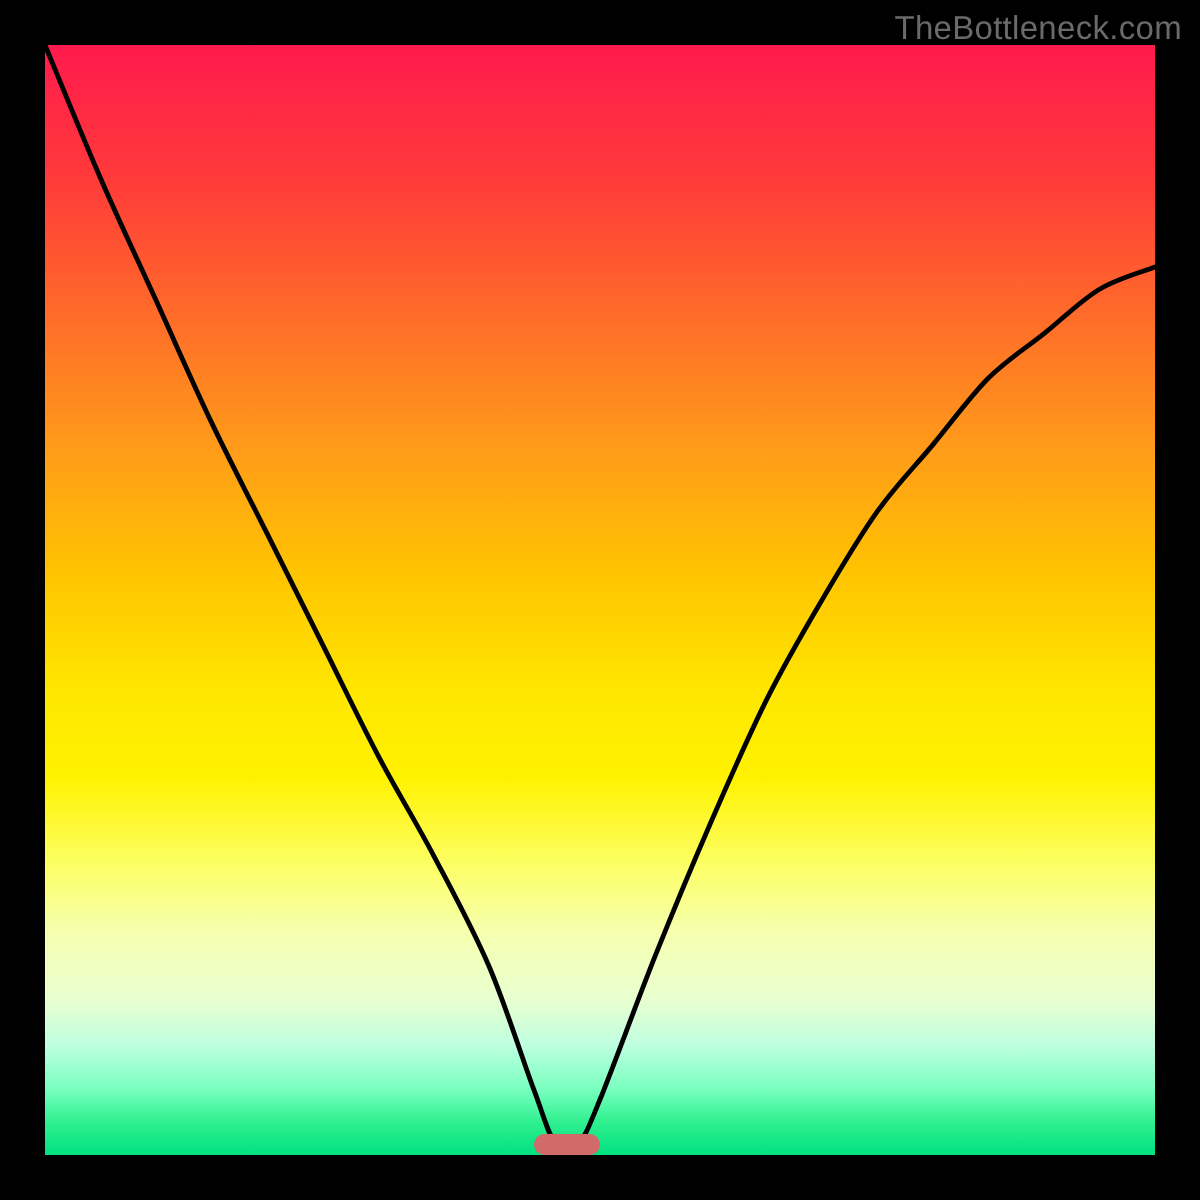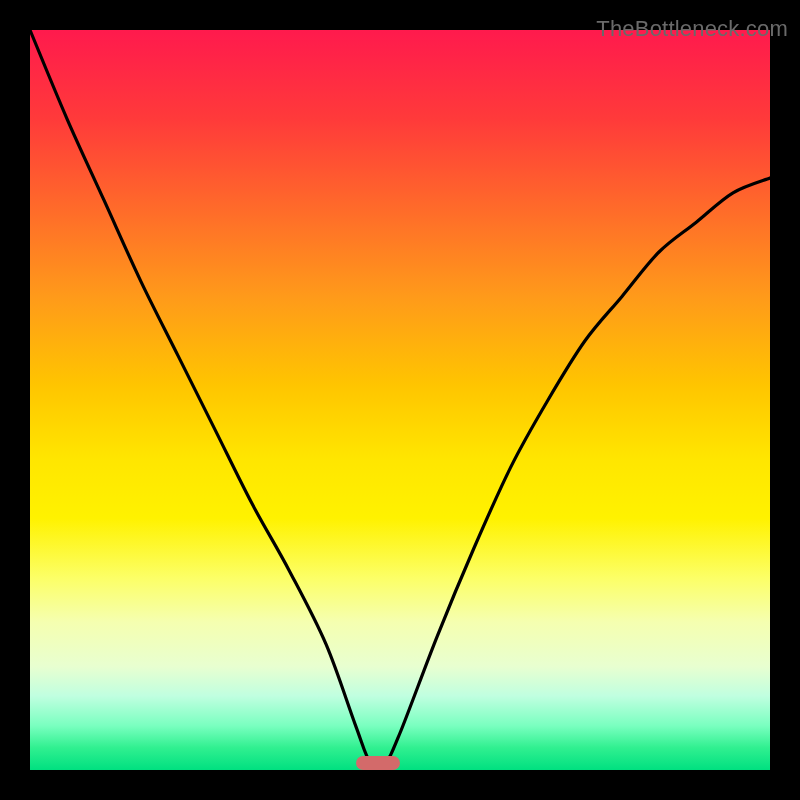--- a/index.html
+++ b/index.html
@@ -44,21 +44,20 @@
     );
   }
   .watermark {
     position: absolute;
     top: 6px;
     right: 12px;
     color: #6a6a6a;
     font-size: 22px;
     letter-spacing: 0.2px;
     font-weight: 500;
-    margin-top: 10px;
   }
   svg.curves {
     position: absolute;
     top: 30px;
     left: 30px;
     width: 740px;
     height: 740px;
     overflow: visible;
   }
   .marker {

